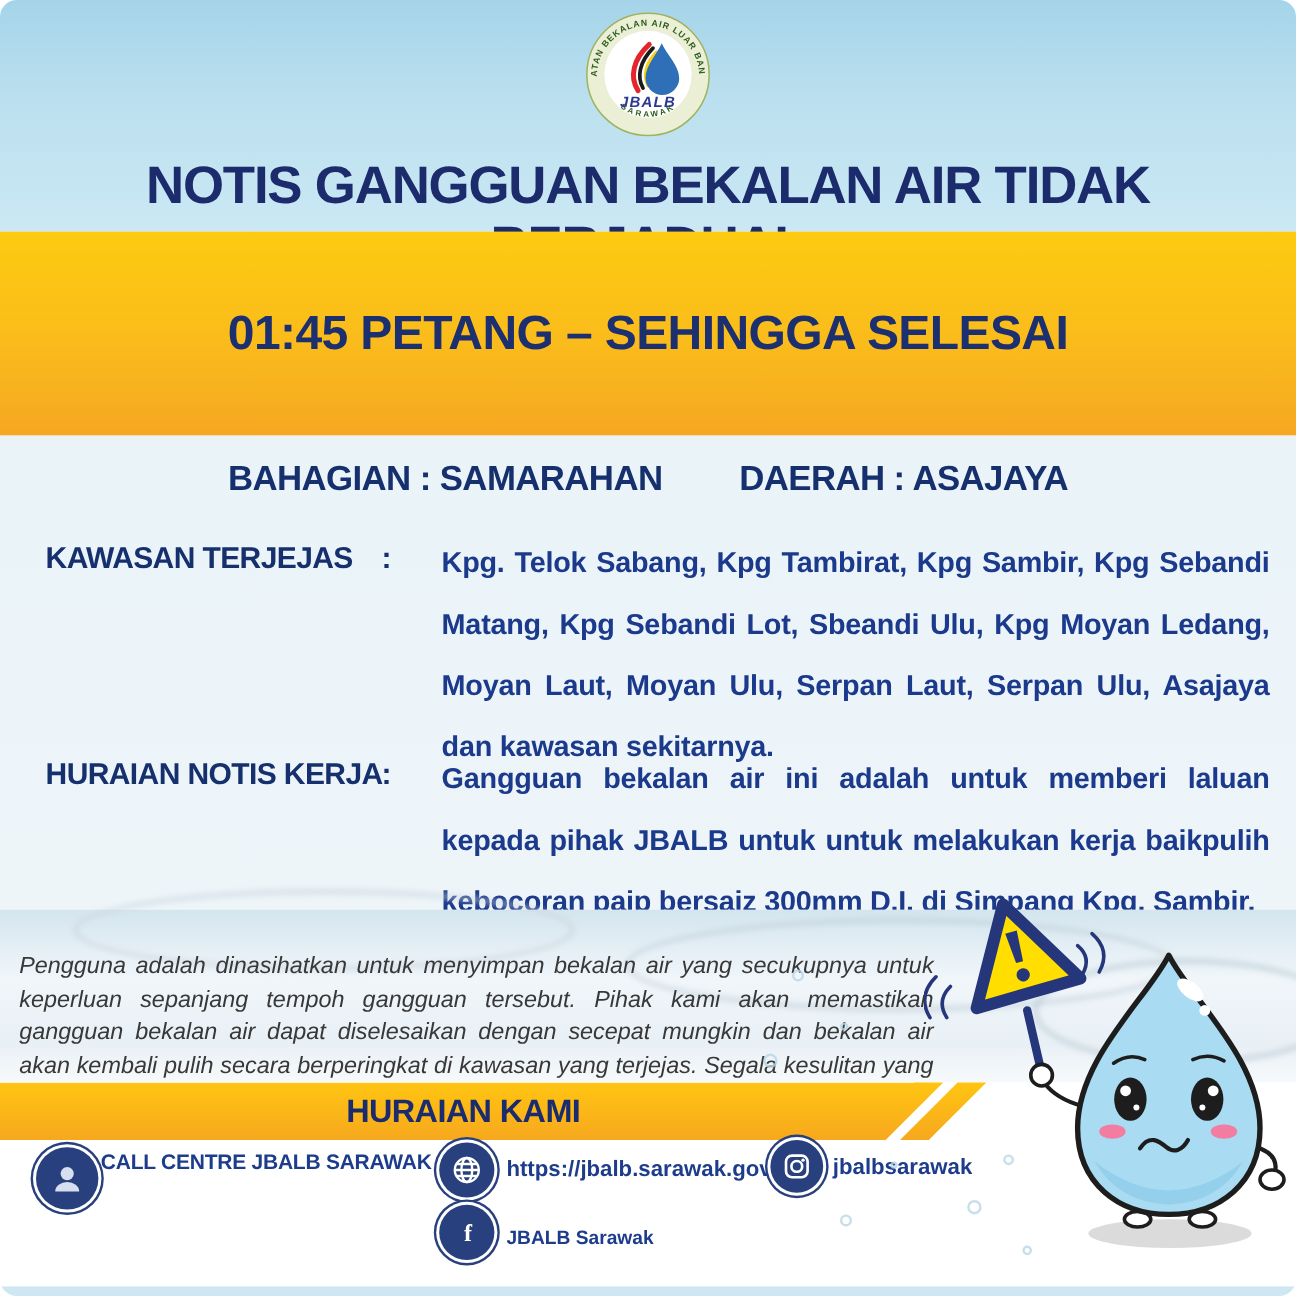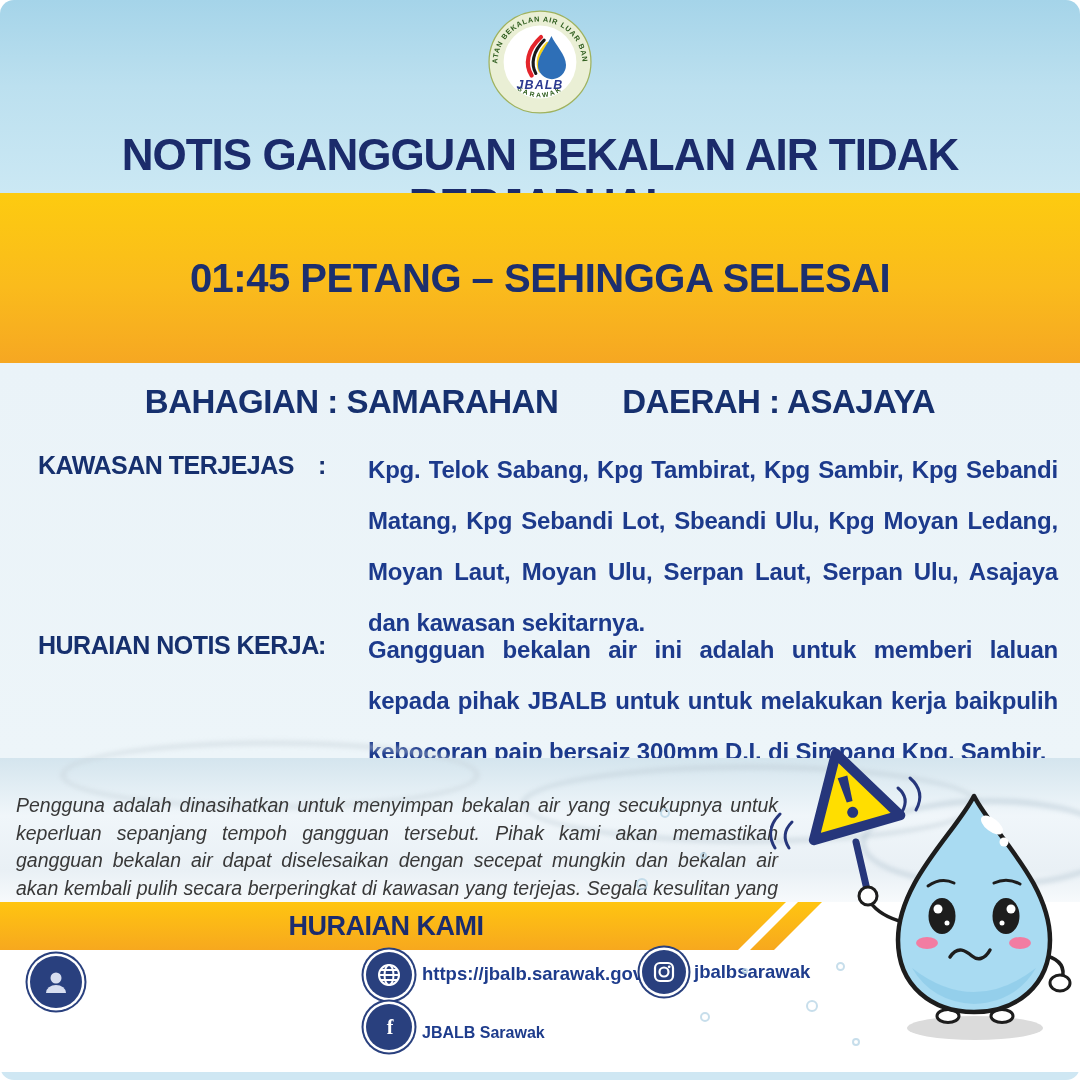--- a/index.html
+++ b/index.html
@@ -25,21 +25,21 @@
     display:flex; flex-direction:column; justify-content:center; align-items:center;
   }
   .banner-line { font-size:40px; font-weight:bold; color:#1C2F6E; line-height:60px; letter-spacing:-0.5px; }
   
   #main-section {
     position:absolute; left:0; top:363px; width:1080px; height:395px;
     background:linear-gradient(180deg,#EAF3F8 0%,#EDF5F9 100%);
   }
   #region-row {
     position:absolute; left:0; top:20px; width:1080px; text-align:center;
-    font-size:33px; font-weight:bold; color:#16306E; letter-spacing:-0.5px;
+    font-size:29px; font-weight:bold; color:#16306E; letter-spacing:-0.5px;
   }
   #region-row .region-gap { display:inline-block; width:64px; }
   .detail-label {
     position:absolute; left:38px; font-size:25px; font-weight:bold; color:#16306E; letter-spacing:-0.5px;
   }
   .detail-colon { position:absolute; left:318px; font-size:25px; font-weight:bold; color:#16306E; }
   .detail-text {
     position:absolute; left:368px; width:690px; font-size:24px; font-weight:bold;
     color:#1C3A8C; line-height:51px; text-align:justify; text-align-last:left; letter-spacing:-0.2px;
   }
@@ -169,20 +169,21 @@
   <div class="band-stripe" id="stripe-2"></div>
 
   <div id="footer">
     <div class="contact-icon" id="person-icon">
       <svg width="30" height="30" viewBox="0 0 30 30">
         <circle cx="15" cy="11" r="5.5" fill="#D7DEF0"></circle>
         <path d="M 5 26 a 10 8 0 0 1 20 0 Z" fill="#D7DEF0"></path>
       </svg>
     </div>
     <div class="contact-text" id="call-centre-block">
+      <div class="contact-name">CALL CENTRE JBALB SARAWAK</div>
     </div>
 
     <div class="contact-icon" id="globe-icon">
       <svg width="28" height="28" viewBox="0 0 28 28">
         <circle cx="14" cy="14" r="10" fill="none" stroke="#FFFFFF" stroke-width="2"></circle>
         <ellipse cx="14" cy="14" rx="4.5" ry="10" fill="none" stroke="#FFFFFF" stroke-width="2"></ellipse>
         <line x1="4" y1="14" x2="24" y2="14" stroke="#FFFFFF" stroke-width="2"></line>
         <line x1="5.5" y1="9" x2="22.5" y2="9" stroke="#FFFFFF" stroke-width="2"></line>
         <line x1="5.5" y1="19" x2="22.5" y2="19" stroke="#FFFFFF" stroke-width="2"></line>
       </svg>

